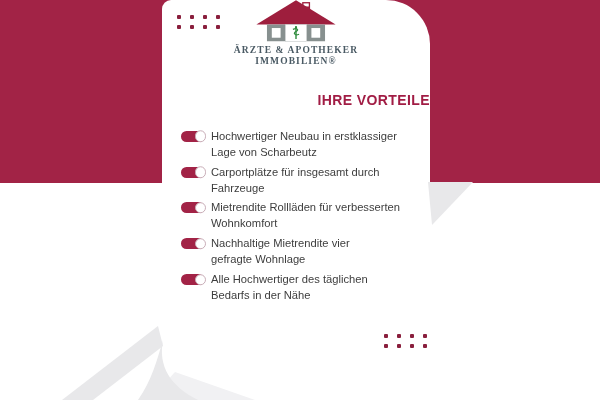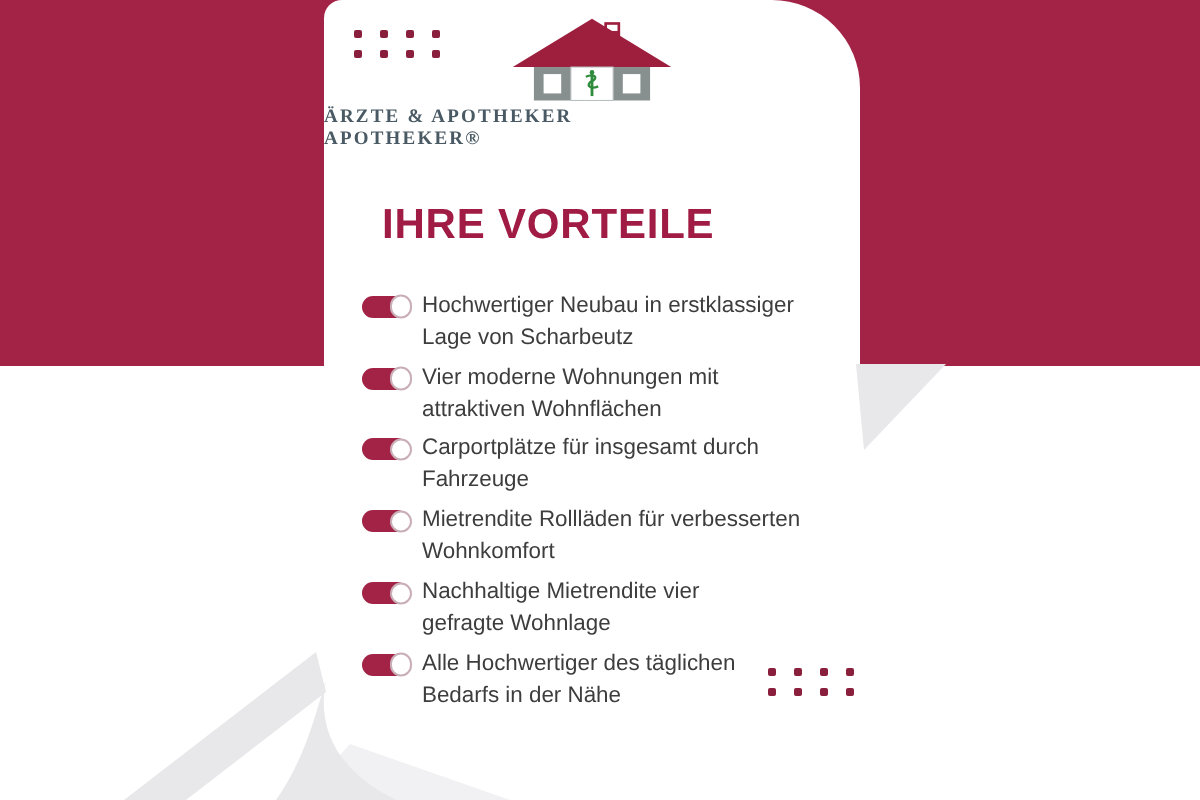--- a/index.html
+++ b/index.html
@@ -32,39 +32,40 @@
     grid-template-columns: repeat(4, 3.5px);
     grid-auto-rows: 3.5px;
     column-gap: 9.5px;
     row-gap: 6.5px;
   }
   .dots span { background: #8A1F3D; border-radius: 1px; }
   .dots-top { left: 15px; top: 15px; }
   .dots-bottom { left: 222px; top: 334px; }
 
   
-  .logo { padding-top: 9px; }
+  .logo { text-align: center; }
   .logo svg { display: block; margin: 0 auto; }
   .logo-line {
     font-family: "Liberation Serif", serif;
     font-weight: 700;
     font-size: 9.5px;
     letter-spacing: 1.1px;
     color: #4A5A64;
     line-height: 1.15;
   }
   .logo-line1 { margin-top: 3px; }
 
   
   .title {
     margin: 25px 0 0 29px;
-    font-size: 21px;
+    font-size: 14px;
     font-weight: 800;
     letter-spacing: 0.4px;
     color: #A11C44;
+    text-align: right;
   }
 
   
   .benefits {
     list-style: none;
     margin: 21px 0 0 0;
     padding: 0 12px 0 19px;
     display: flex; flex-direction: column; gap: 4px;
   }
   .benefits li { display: flex; gap: 7px; }
@@ -129,35 +130,30 @@
       <rect x="22.5" y="31.5" width="10" height="11" fill="#ffffff"></rect>
       <rect x="67.5" y="31.5" width="10" height="11" fill="#ffffff"></rect>
 
       <g>
         <line x1="50" y1="30.5" x2="50" y2="44" stroke="#2E8B3C" stroke-width="1.6"></line>
         <circle cx="50" cy="30.5" r="1.3" fill="#2E8B3C"></circle>
         <path d="M46.5,33 C51,31 54,33.5 50,35.5 C46,37.5 49,40.5 53.5,38.5" fill="none" stroke="#2E8B3C" stroke-width="1.3"></path>
       </g>
     </svg>
     <div class="logo-line logo-line1">ÄRZTE &amp; APOTHEKER</div>
-    <div class="logo-line">APOTHEKER®</div>
+    <div class="logo-line">IMMOBILIEN®</div>
   </div>
 
   <h1 class="title">IHRE VORTEILE</h1>
 
   <ul class="benefits">
     <li>
       <span class="toggle"></span>
       <span class="benefit-text">Hochwertiger Neubau in erstklassiger
 Lage von Scharbeutz</span>
-    </li>
-    <li>
-      <span class="toggle"></span>
-      <span class="benefit-text">Vier moderne Wohnungen mit
-attraktiven Wohnflächen</span>
     </li>
     <li>
       <span class="toggle"></span>
       <span class="benefit-text">Carportplätze für insgesamt durch
 Fahrzeuge</span>
     </li>
     <li>
       <span class="toggle"></span>
       <span class="benefit-text">Mietrendite Rollläden für verbesserten
 Wohnkomfort</span>

